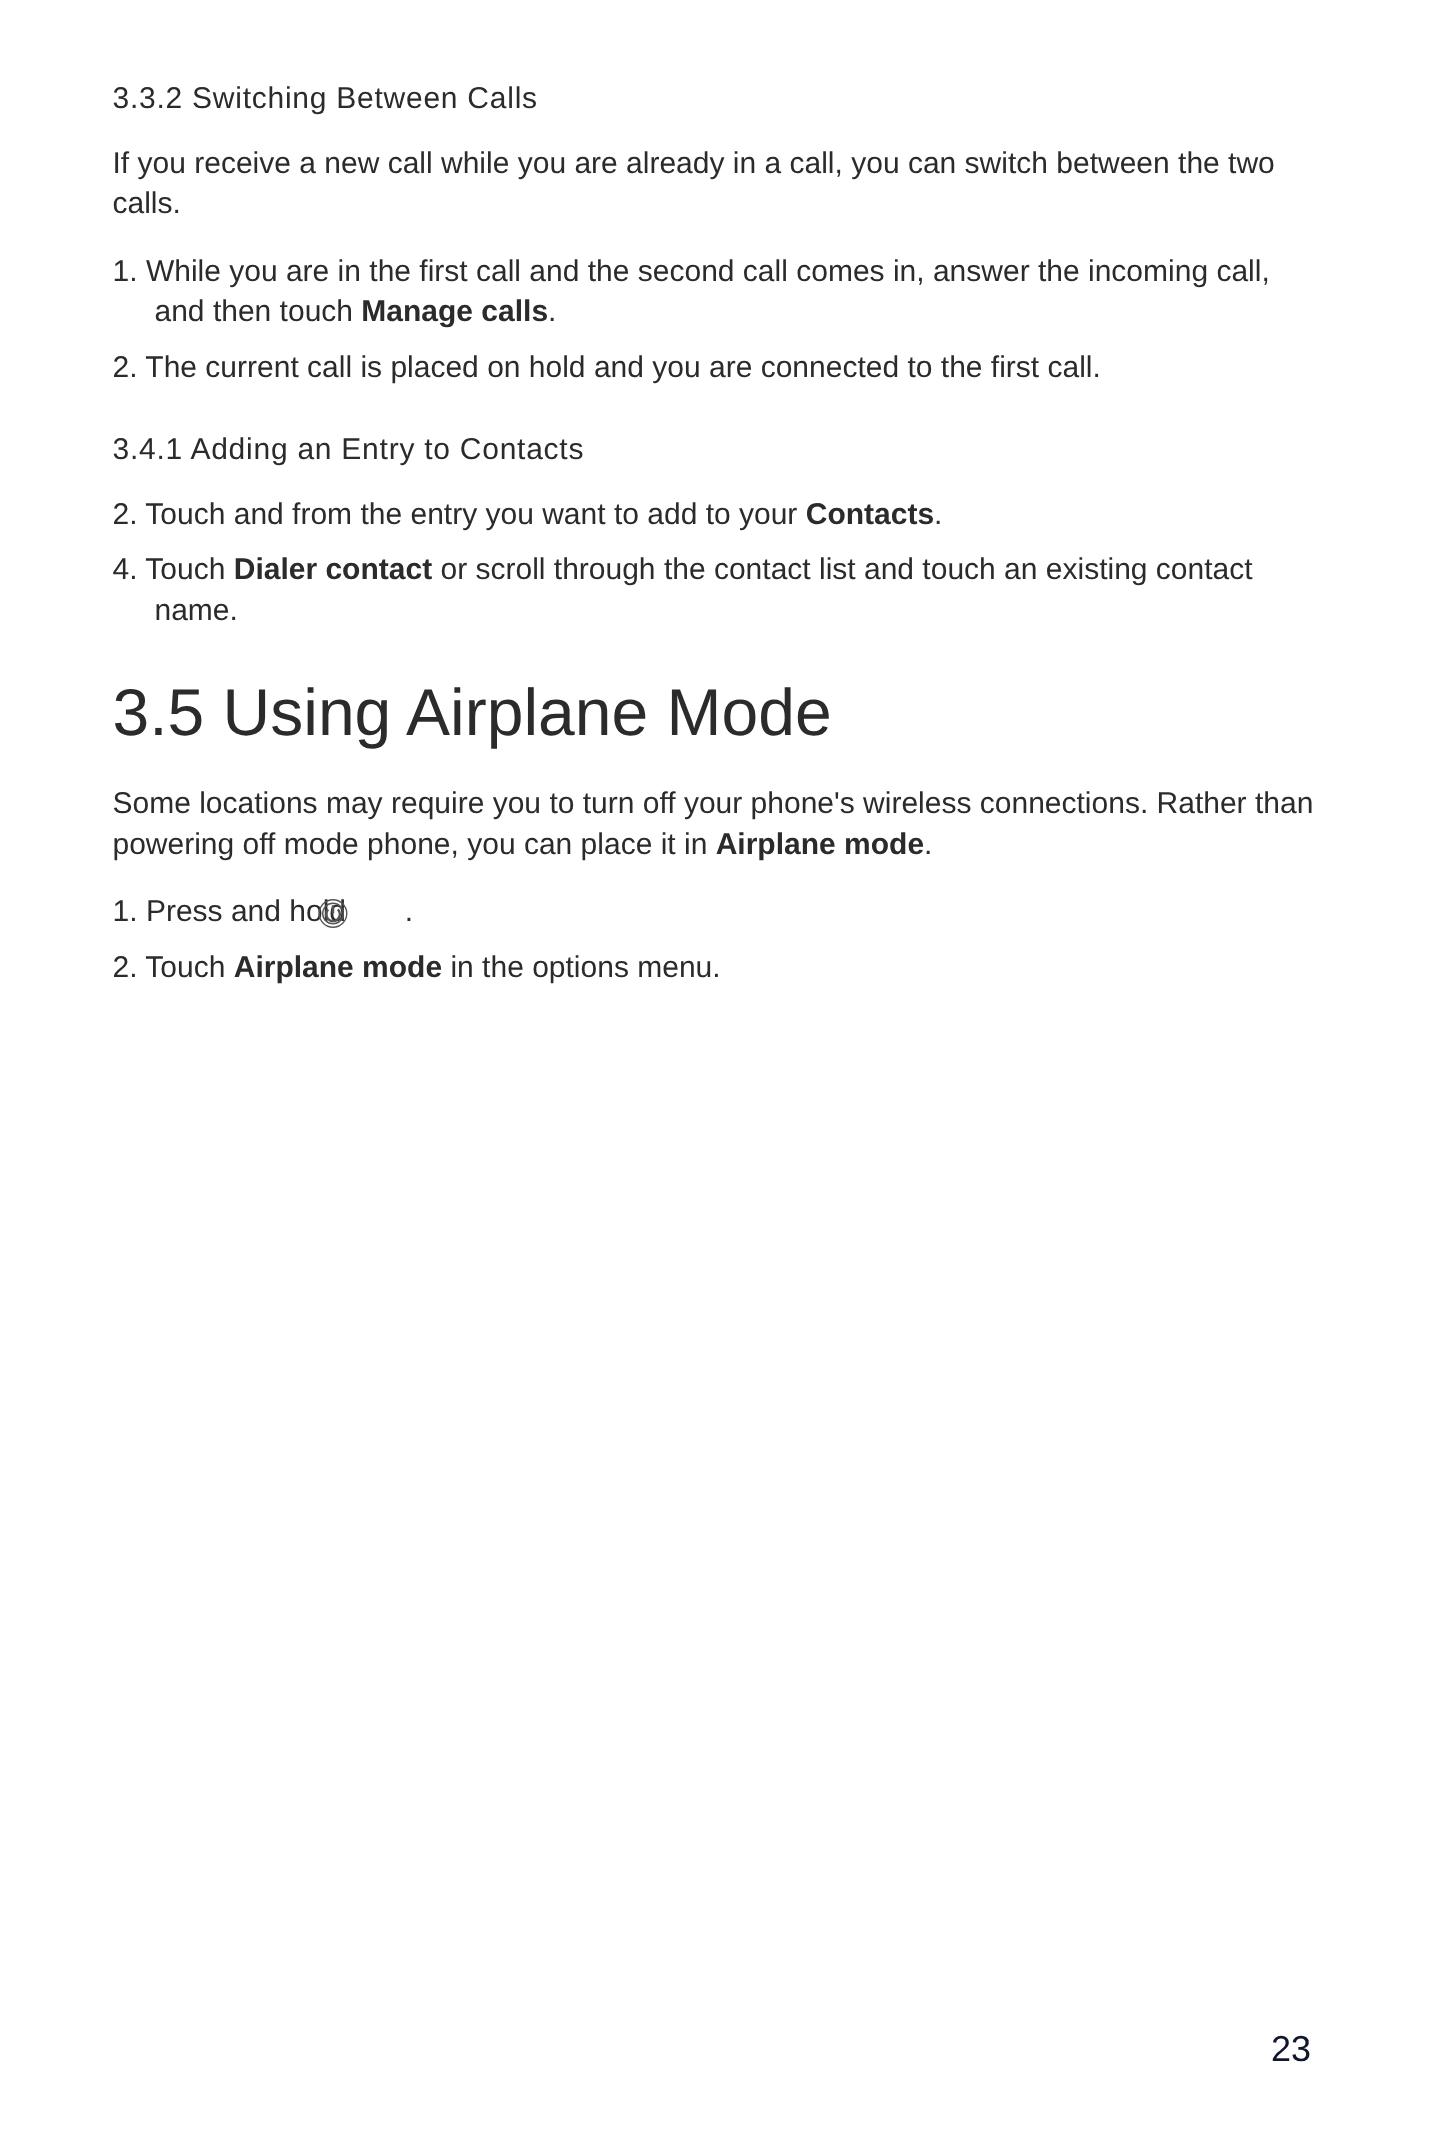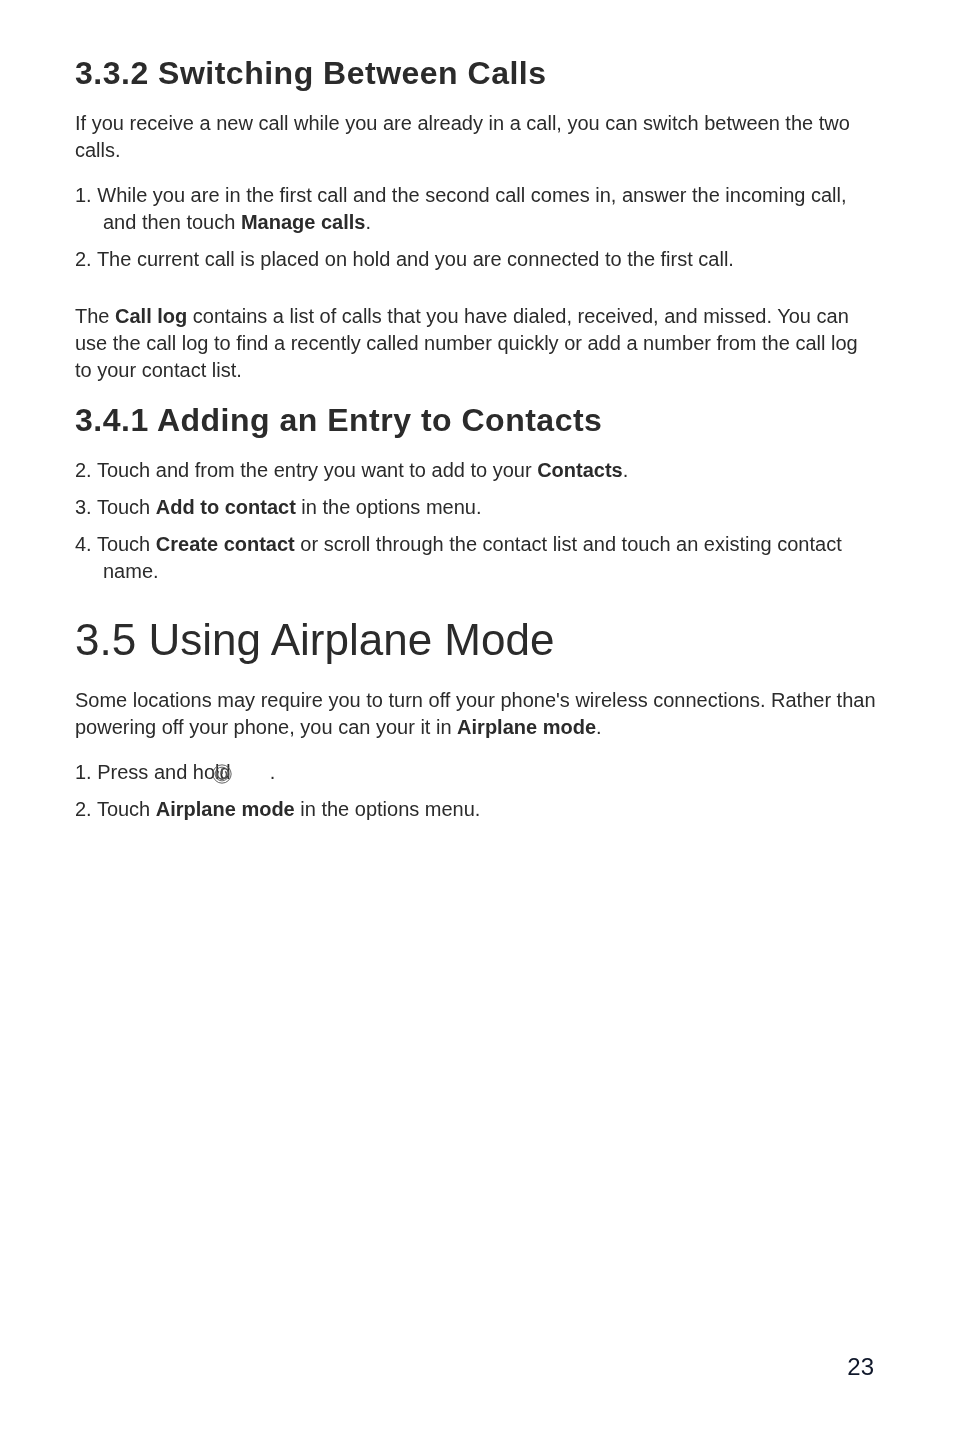--- a/index.html
+++ b/index.html
@@ -10,22 +10,22 @@
     body {
       width: 954px;
       height: 1429px;
       background: #ffffff;
       font-family: Arial, Helvetica, sans-serif;
       color: #2b2b2b;
       padding: 55px 75px 45px 75px;
       position: relative;
     }
     .h3 {
-      font-size: 32px;
-      font-weight: bold;
+      font-size: 20px;
+      font-weight: normal;
       margin-bottom: 18px;
       letter-spacing: 0.5px;
       font-stretch: condensed;
     }
     .body-text {
       font-size: 20px;
       line-height: 1.35;
       margin-bottom: 18px;
       font-stretch: condensed;
     }
@@ -80,44 +80,38 @@
     <div class="list-item">
       <span>1. </span><span>While you are in the first call and the second call comes in, answer the incoming call, and then touch </span><span class="bold">Manage calls</span><span>.</span>
     </div>
     <div class="list-item">
       <span>2. </span><span>The current call is placed on hold and you are connected to the first call.</span>
     </div>
   </div>
 </div>
 
 <div class="section">
-  <p class="body-text">
-    <span>The </span><span class="bold">Call log</span><span> contains a list of calls that you have dialed, received, and missed. You can use the call log to find a recently called number quickly or add a number from the call log to your contact list.</span>
-  </p>
 </div>
 
 <div class="section">
   <h3 class="h3">3.4.1  Adding an Entry to Contacts</h3>
   <div class="list">
     <div class="list-item">
       <span>2. </span><span>Touch and from the entry you want to add to your </span><span class="bold">Contacts</span><span>.</span>
     </div>
     <div class="list-item">
-      <span>3. </span><span>Touch </span><span class="bold">Add to contact</span><span> in the options menu.</span>
-    </div>
-    <div class="list-item">
-      <span>4. </span><span>Touch </span><span class="bold">Create contact</span><span> or scroll through the contact list and touch an existing contact name.</span>
+      <span>4. </span><span>Touch </span><span class="bold">Dialer contact</span><span> or scroll through the contact list and touch an existing contact name.</span>
     </div>
   </div>
 </div>
 
 <div class="section">
   <h2 class="h2">3.5  Using Airplane Mode</h2>
   <p class="body-text">
-    <span>Some locations may require you to turn off your phone's wireless connections. Rather than powering off your phone, you can your it in </span><span class="bold">Airplane mode</span><span>.</span>
+    <span>Some locations may require you to turn off your phone's wireless connections. Rather than powering off mode phone, you can place it in </span><span class="bold">Airplane mode</span><span>.</span>
   </p>
   <div class="list">
     <div class="list-item">
       <span>1. </span><span>Press and hold </span><span class="power-icon"><svg viewBox="0 0 24 24" width="22" height="22">
             <circle cx="12" cy="12" r="10" fill="none" stroke="#555" stroke-width="1"></circle>
             <circle cx="12" cy="12" r="7.5" fill="none" stroke="#555" stroke-width="1"></circle>
             <path d="M12 6 L12 12" stroke="#555" stroke-width="1.8" fill="none"></path>
             <path d="M8.5 9 A5 5 0 1 0 15.5 9" stroke="#555" stroke-width="1.8" fill="none"></path>
           </svg></span><span> .</span>
     </div>

